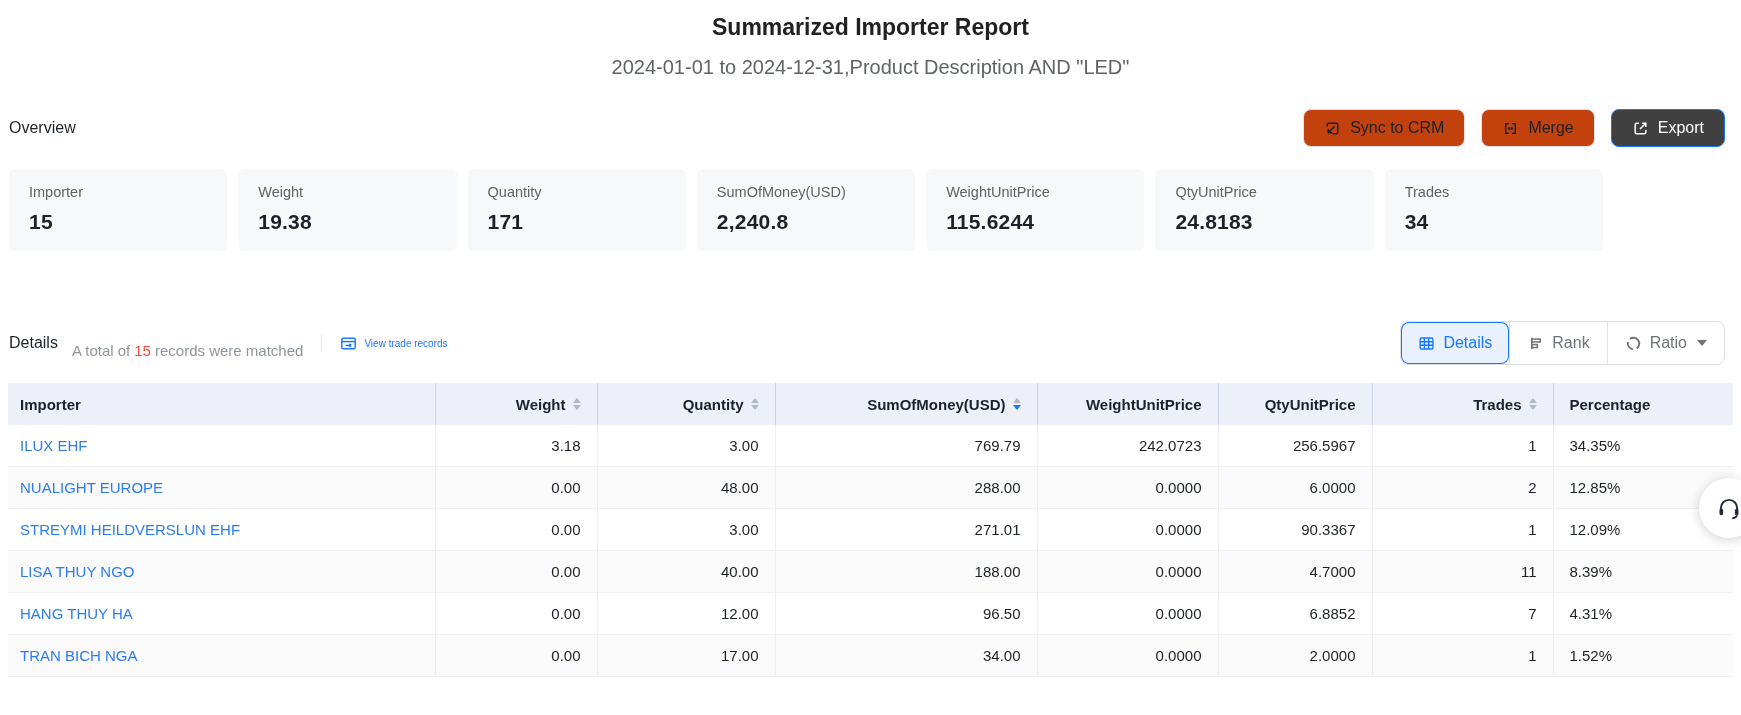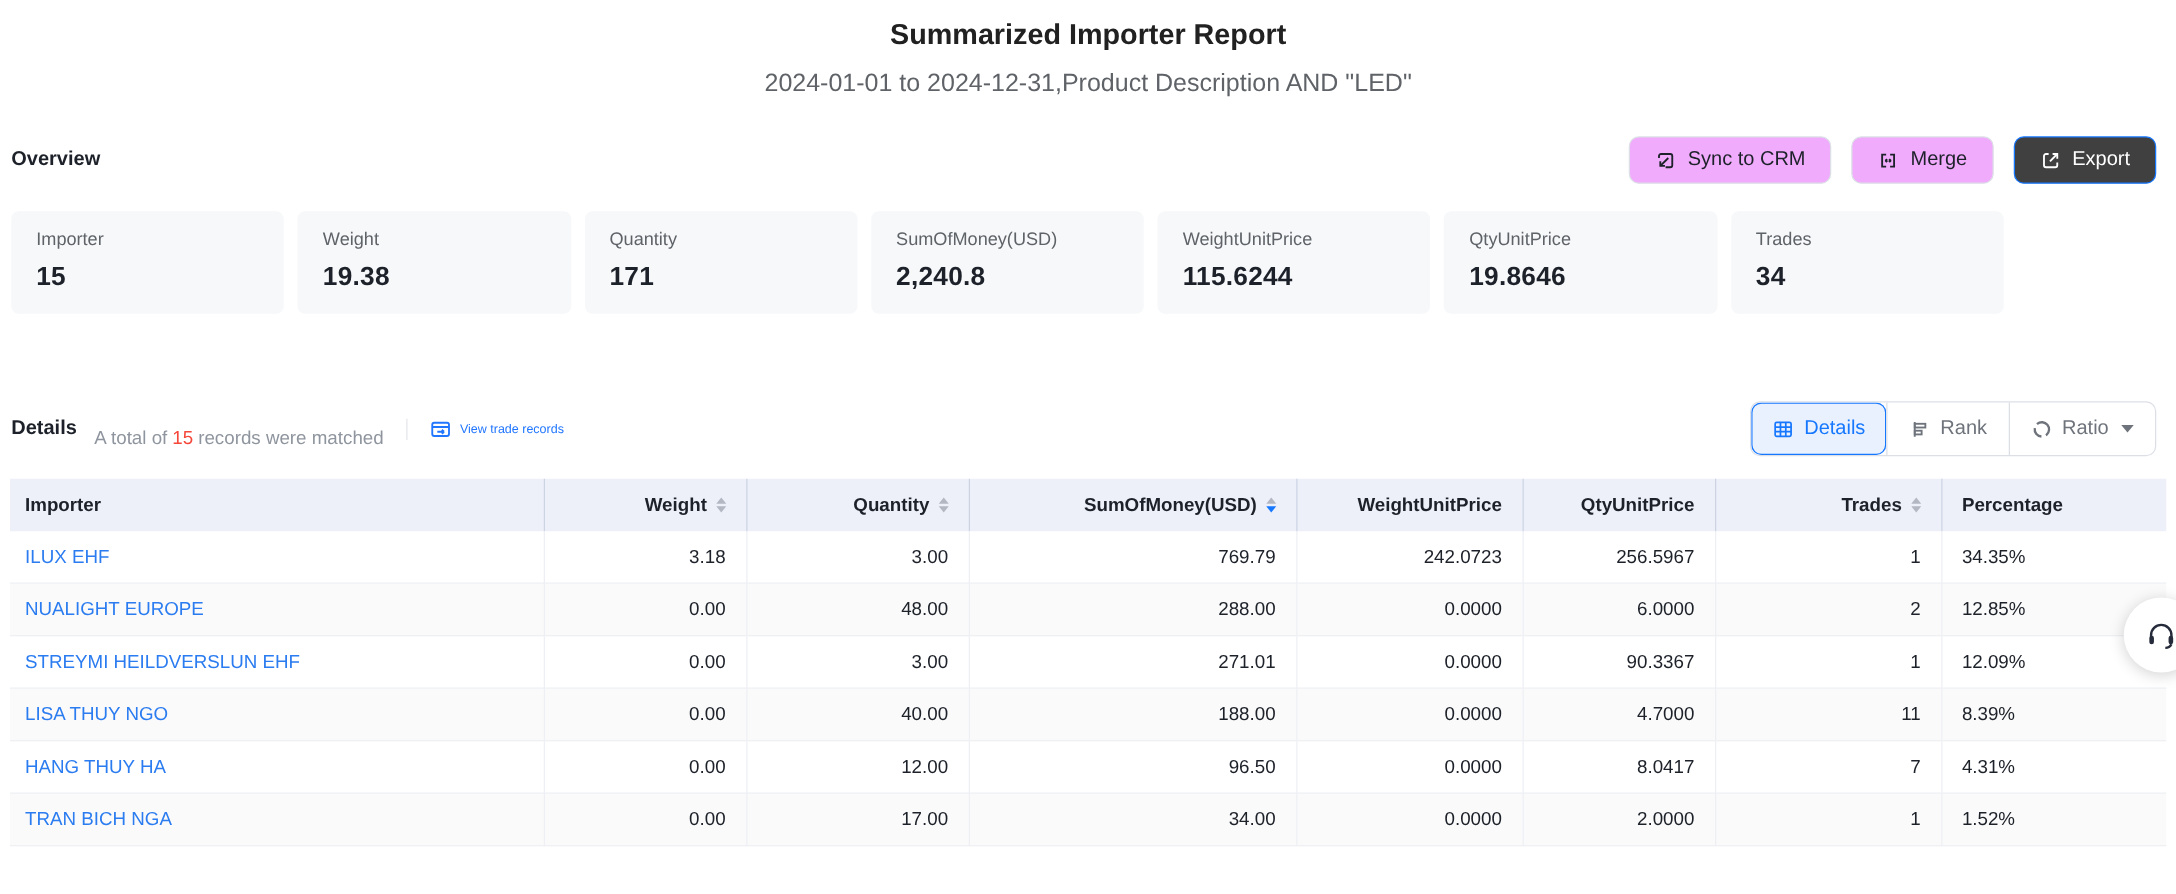--- a/index.html
+++ b/index.html
@@ -14,26 +14,26 @@
   
   .page-head{ text-align:center; padding-top:14px; }
   .page-title{ font-size:23px; font-weight:bold; color:#212121; }
   .page-subtitle{ margin-top:15px; font-size:20px; color:#5f6368; }
 
   
   .overview-bar{
     margin:30px 16px 0 9px;
     display:flex; align-items:center; justify-content:space-between;
   }
-  .section-heading{ font-size:16px; font-weight:bold; color:#1d2129; }
+  .section-heading{ font-size:16px; font-weight:normal; color:#1d2129; }
   .btn-row{ display:flex; gap:16px; }
   .btn{
     display:inline-flex; align-items:center; gap:9px;
     height:38px; padding:0 20px;
-    background:#f0abfc; border:1px solid #dcdfe6; border-radius:8px;
+    background:#c2410c; border:1px solid #dcdfe6; border-radius:8px;
     font-size:16px; color:#1d2129; cursor:pointer; white-space:nowrap;
   }
   .btn-primary{ background:#404040; border-color:#1677ff; color:#fff; }
 
   
   .stats-row{
     margin:22px 138px 0 9px;
     display:flex; gap:11px;
   }
   .stat-card{
@@ -177,21 +177,21 @@
   <div class="stat-card">
     <div class="stat-label">SumOfMoney(USD)</div>
     <div class="stat-value">2,240.8</div>
   </div>
   <div class="stat-card">
     <div class="stat-label">WeightUnitPrice</div>
     <div class="stat-value">115.6244</div>
   </div>
   <div class="stat-card">
     <div class="stat-label">QtyUnitPrice</div>
-    <div class="stat-value">19.8646</div>
+    <div class="stat-value">24.8183</div>
   </div>
   <div class="stat-card">
     <div class="stat-label">Trades</div>
     <div class="stat-value">34</div>
   </div>
 </div>
 
 <div class="details-bar">
   <div class="details-left">
     <span class="section-heading">Details</span>
@@ -328,21 +328,21 @@
         <td>4.7000</td>
         <td>11</td>
         <td>8.39%</td>
       </tr>
       <tr>
         <td><a class="ilink">HANG THUY HA</a></td>
         <td>0.00</td>
         <td>12.00</td>
         <td>96.50</td>
         <td>0.0000</td>
-        <td>8.0417</td>
+        <td>6.8852</td>
         <td>7</td>
         <td>4.31%</td>
       </tr>
       <tr>
         <td><a class="ilink">TRAN BICH NGA</a></td>
         <td>0.00</td>
         <td>17.00</td>
         <td>34.00</td>
         <td>0.0000</td>
         <td>2.0000</td>

